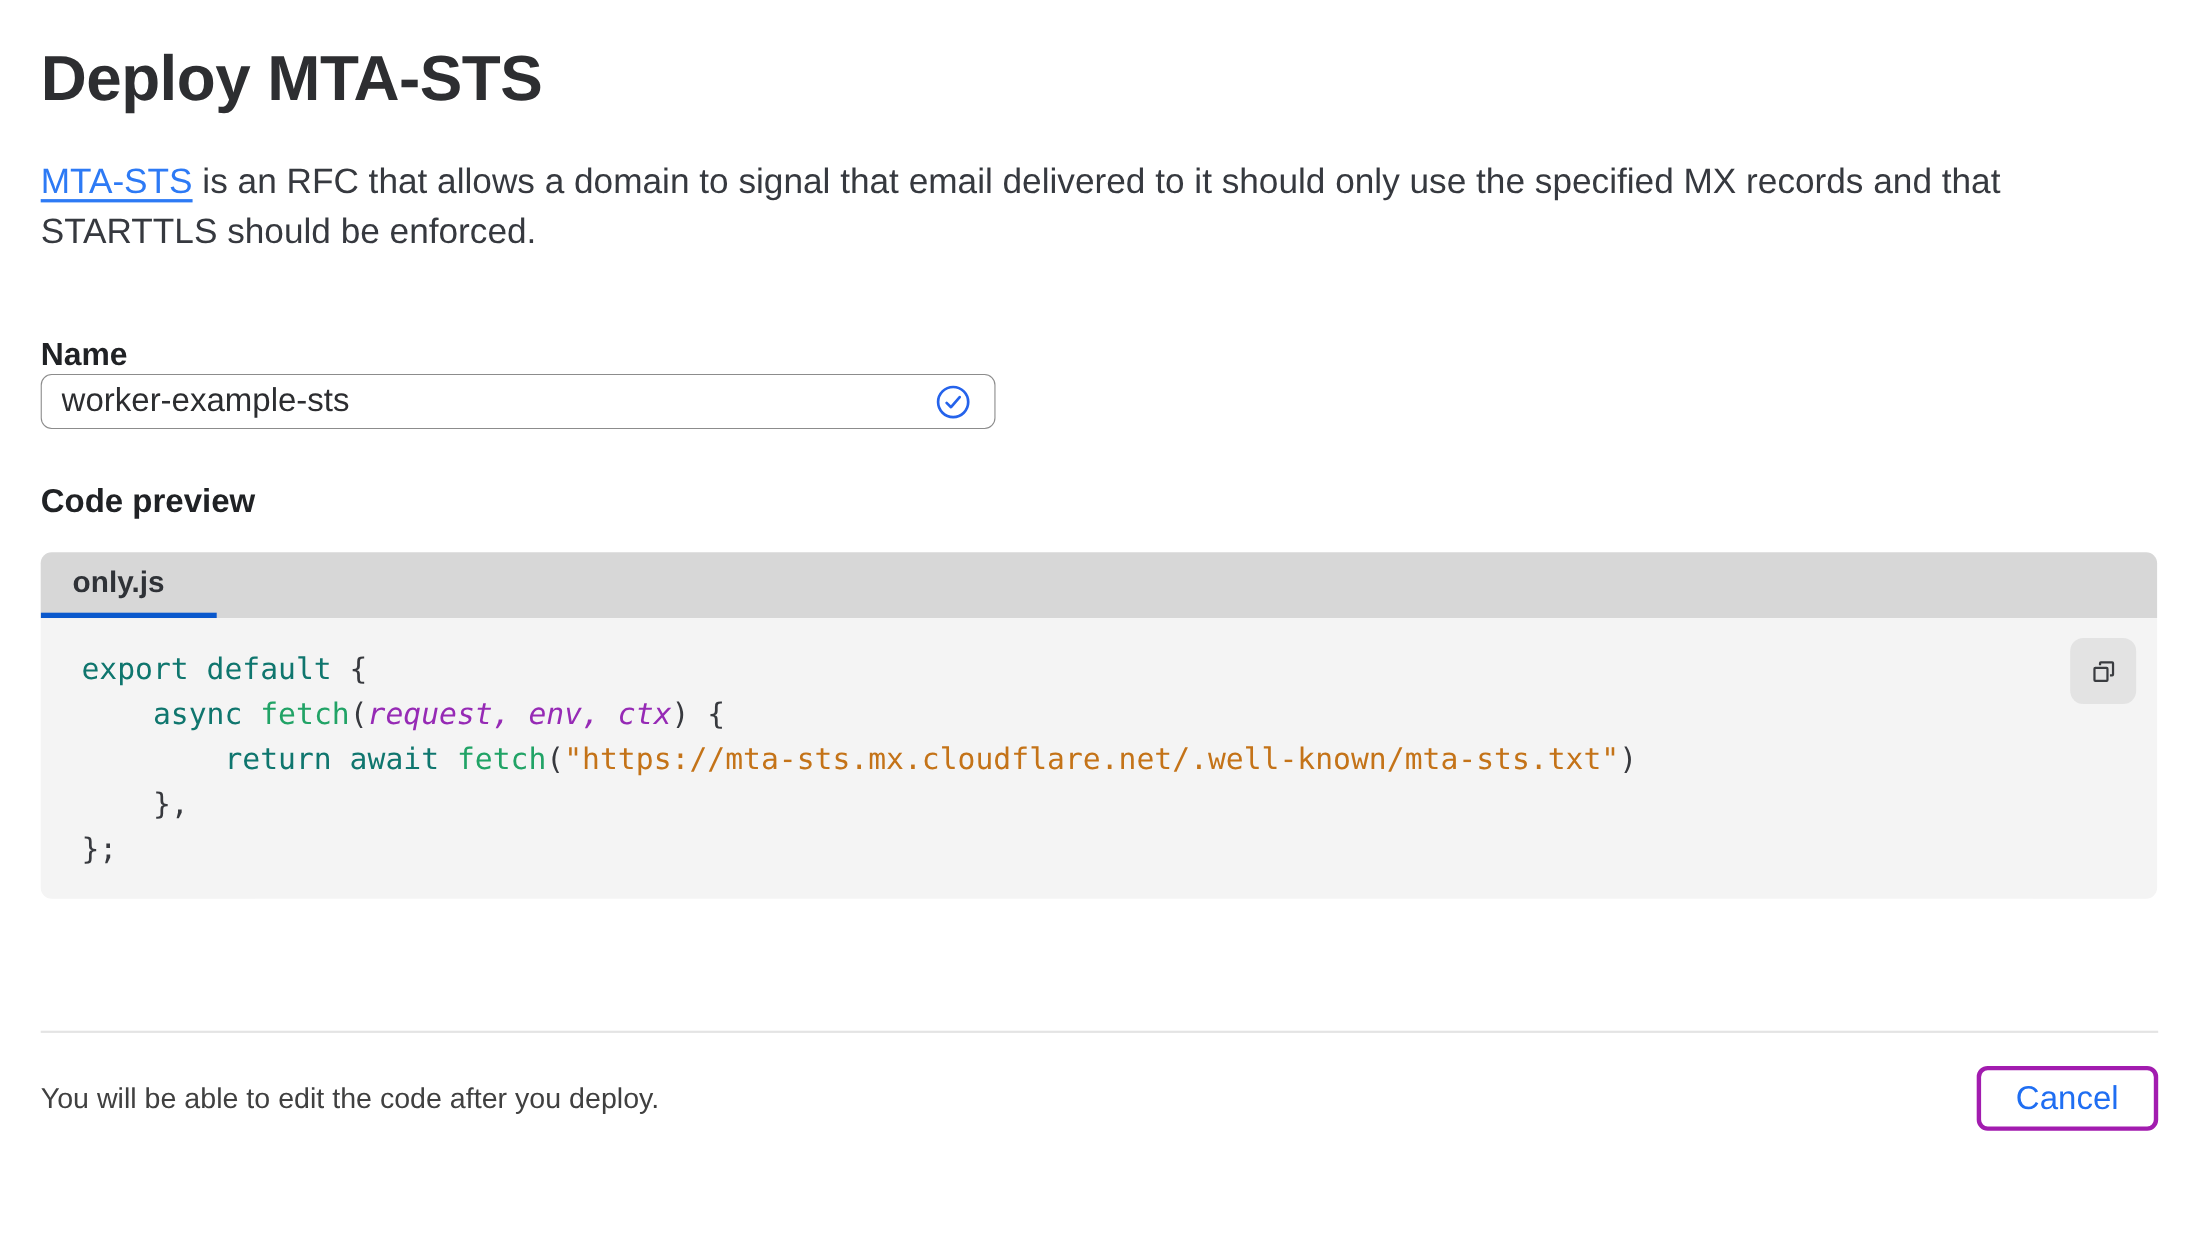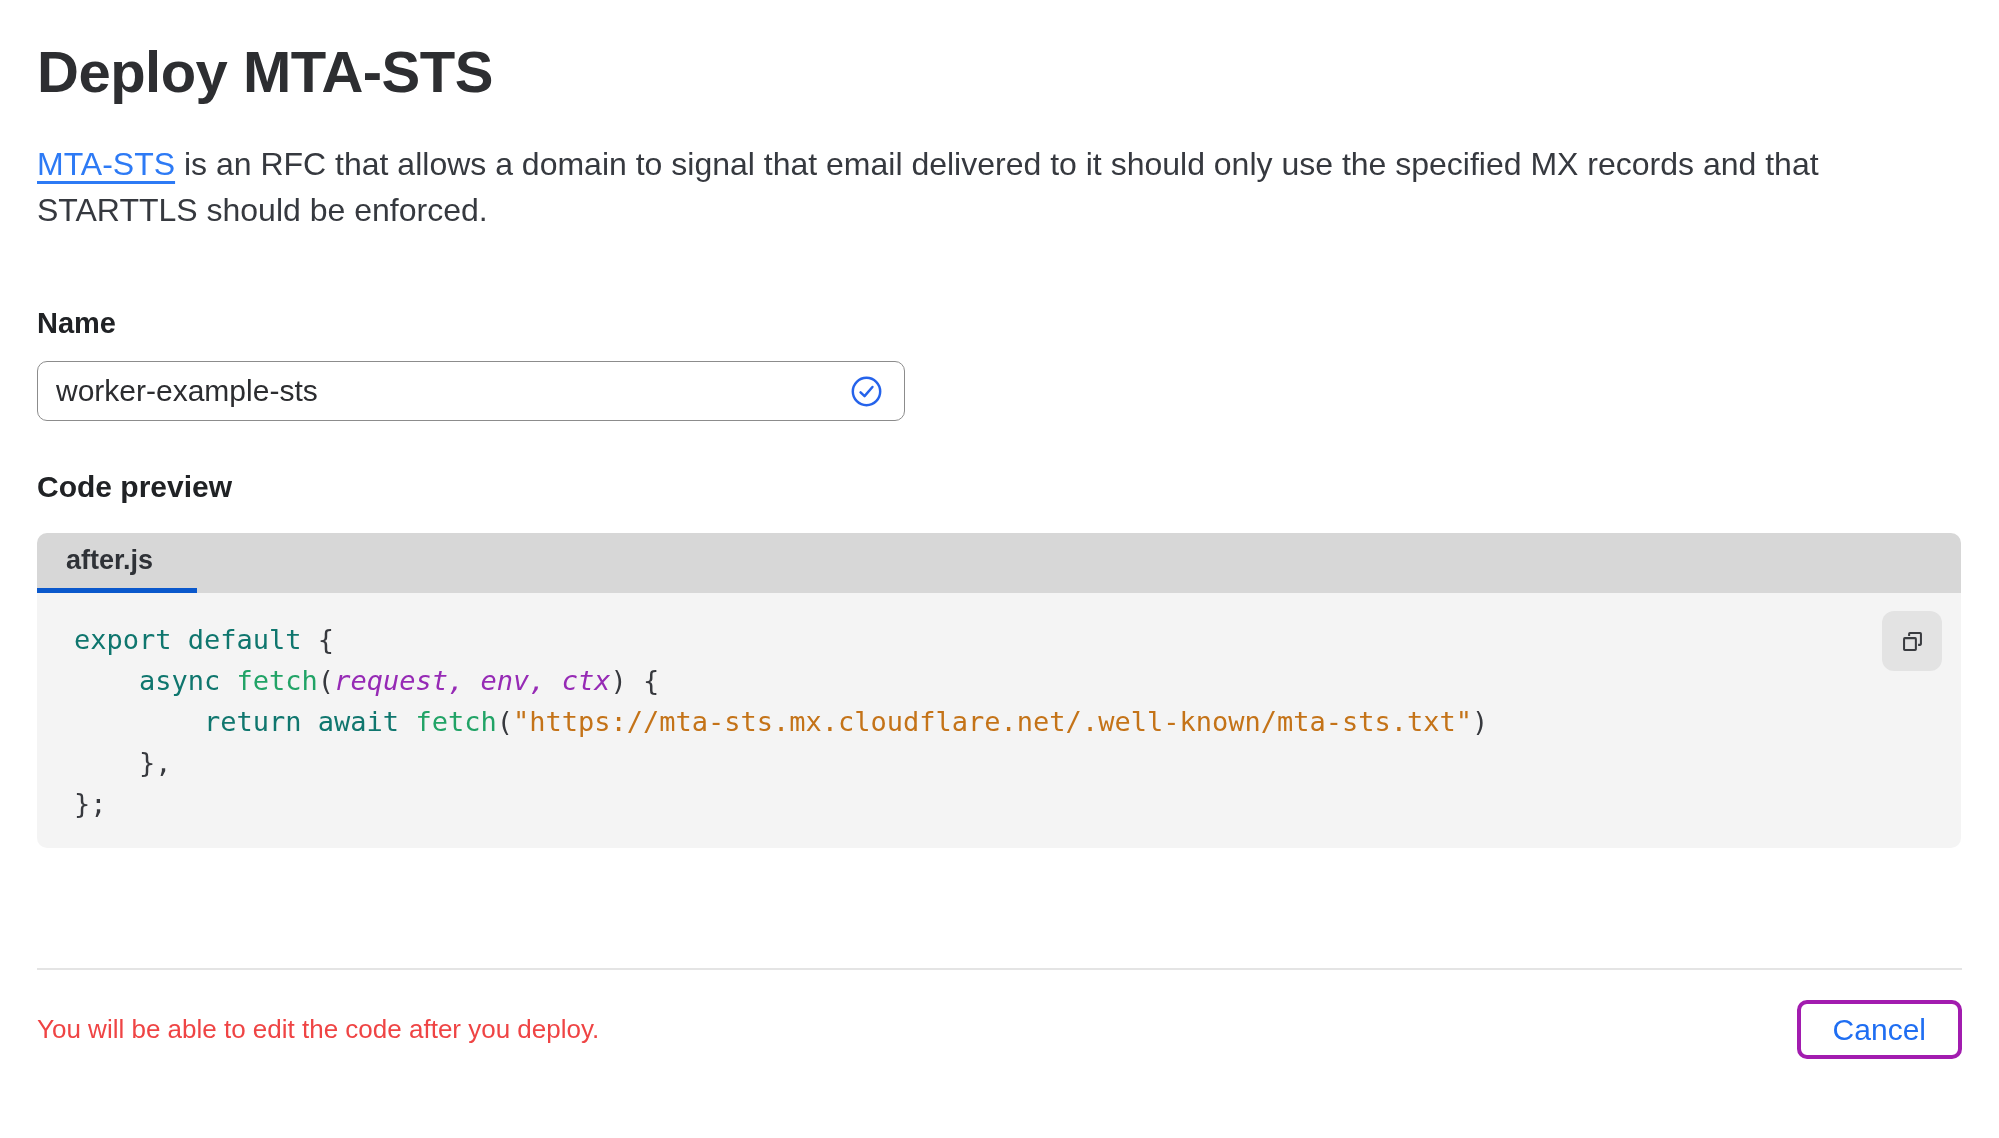--- a/index.html
+++ b/index.html
@@ -39,23 +39,22 @@
   }
 
   
   .field-label {
     margin-top: 74px;
     font-size: 29px;
     font-weight: 700;
     color: #202225;
   }
   .name-input-wrapper {
-    margin-top: 21px;
     width: 868px;
-    height: 60px;
+    height: 50px;
     border: 1.5px solid #8c8c8c;
     border-radius: 10px;
     display: flex;
     align-items: center;
     background: #ffffff;
   }
   .name-input-wrapper input {
     flex: 1;
     height: 100%;
     border: none;
@@ -138,21 +137,21 @@
     height: 2px;
     background: #e4e4e4;
     width: 1925px;
   }
   .footer-row {
     margin-top: 30px;
     display: flex;
     align-items: center;
     justify-content: space-between;
   }
-  .footer-note { font-size: 26px; color: #ef4444; }
+  .footer-note { font-size: 26px; color: #404040; }
   .footer-actions { display: flex; align-items: center; }
   .btn {
     height: 59px;
     border-radius: 10px;
     font-family: "Liberation Sans", sans-serif;
     font-size: 30px;
     padding: 0 32px;
     cursor: pointer;
     display: flex;
     align-items: center;
@@ -187,21 +186,21 @@
         <circle cx="12" cy="12" r="10.6" stroke="#2563eb" stroke-width="1.9"></circle>
         <path d="M7.4 12.6l3.1 3 6.1-7.1" stroke="#2563eb" stroke-width="1.9" stroke-linecap="round" stroke-linejoin="round"></path>
       </svg>
     </span>
   </div>
 
   <div class="section-label">Code preview</div>
 
   <div class="code-block">
     <div class="code-tabs">
-      <div class="code-tab">after.js</div>
+      <div class="code-tab">only.js</div>
     </div>
     <div class="code-area">
       <pre class="code-editor"><div class="code-line"><span class="tok-kw">export default</span><span class="tok-pln"> {</span></div><div class="code-line"><span class="tok-pln">    </span><span class="tok-kw">async</span><span class="tok-pln"> </span><span class="tok-fn">fetch</span><span class="tok-pln">(</span><span class="tok-param">request, env, ctx</span><span class="tok-pln">) {</span></div><div class="code-line"><span class="tok-pln">        </span><span class="tok-kw">return await</span><span class="tok-pln"> </span><span class="tok-fn">fetch</span><span class="tok-pln">(</span><span class="tok-str">"https://mta-sts.mx.cloudflare.net/.well-known/mta-sts.txt"</span><span class="tok-pln">)</span></div><div class="code-line"><span class="tok-pln">    },</span></div><div class="code-line"><span class="tok-pln">};</span></div></pre>
       <button class="copy-button">
         <span style="display:flex;">
           <svg width="27" height="27" viewBox="0 0 24 24" fill="none">
             <path d="M9 7V5.2c0-.4.3-.7.7-.7h9.1c.4 0 .7.3.7.7v9.1c0 .4-.3.7-.7.7H17" stroke="#3a3c40" stroke-width="1.8" stroke-linejoin="round"></path>
             <rect x="4.5" y="9" width="10.5" height="10.5" rx="0.7" stroke="#3a3c40" stroke-width="1.8"></rect>
           </svg>
         </span>

